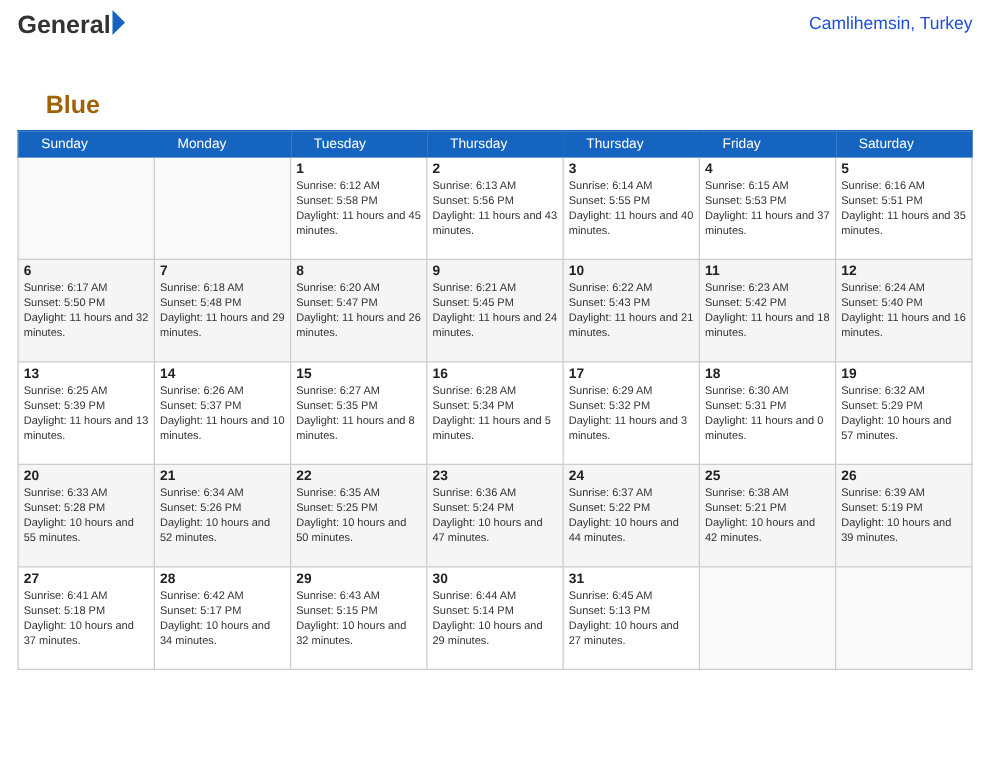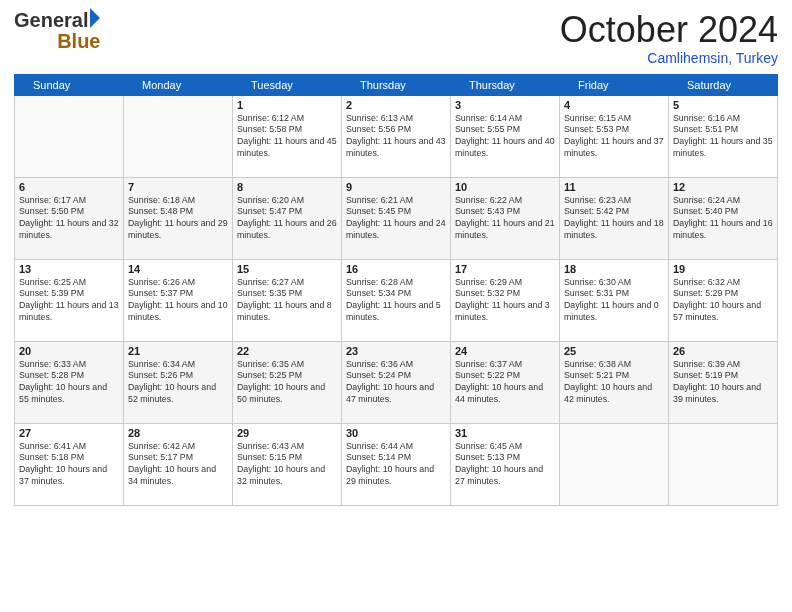--- a/index.html
+++ b/index.html
@@ -18,21 +18,22 @@
     }
     .header {
       display: flex;
       justify-content: space-between;
       align-items: flex-start;
       margin-bottom: 8px;
     }
     .logo {
       display: flex;
       flex-direction: column;
-      align-items: flex-end;
+      align-items: center;
+      gap: 43px;
     }
     .logo-text {
       display: flex;
       align-items: center;
       font-size: 20px;
       font-weight: bold;
       color: #1a1a2e;
       line-height: 1;
     }
     .logo-general { color: #333; font-weight: bold; }
@@ -108,21 +109,20 @@
     <div class="logo">
       <div class="logo-text">
         <span class="logo-general">General</span>
         <span class="logo-triangle"></span>
       </div>
       <div style="margin-left:2px;">
         <span class="logo-blue" style="font-size:20px;font-weight:bold;color:#a16207;">Blue</span>
       </div>
     </div>
     <div class="title-block">
-      <div class="month-title">October 2024</div>
       <div class="subtitle">Camlihemsin, Turkey</div>
     </div>
   </div>
 
   <table class="calendar">
     <thead>
       <tr class="header-row">
         <th>Sunday</th>
         <th>Monday</th>
         <th>Tuesday</th>

